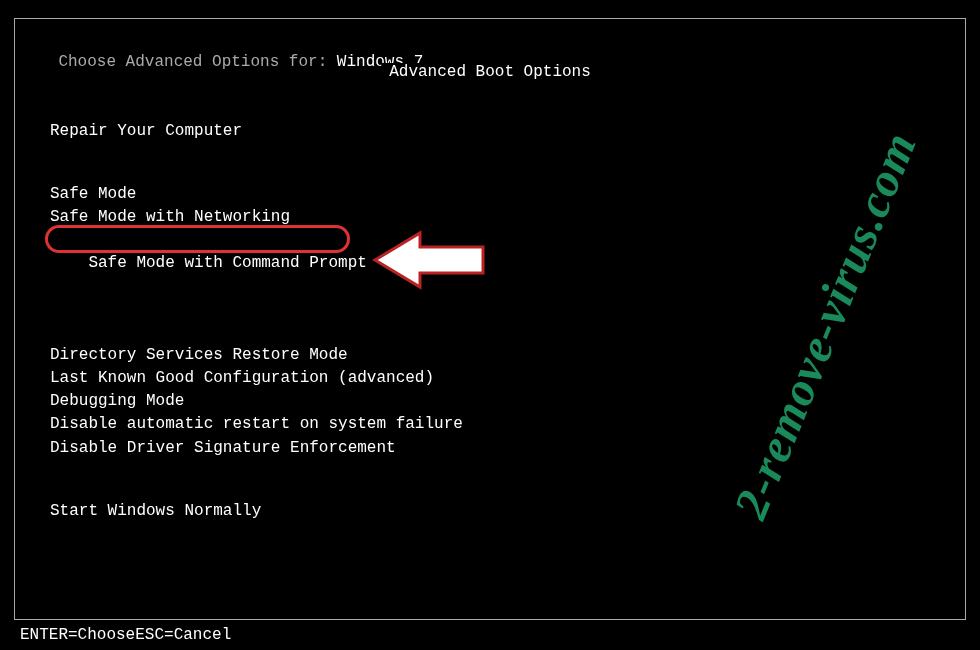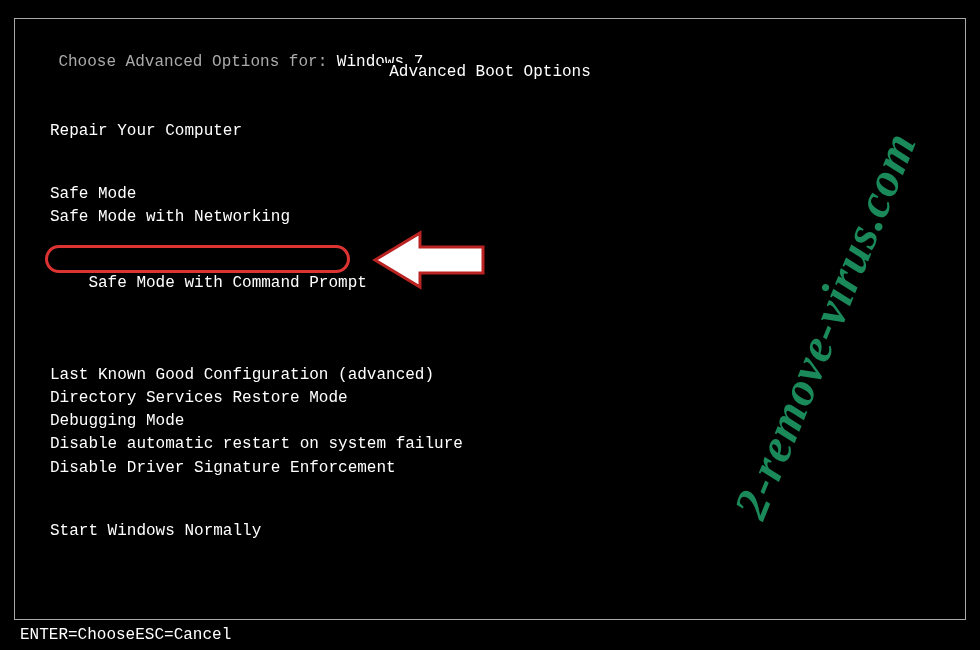--- a/index.html
+++ b/index.html
@@ -39,21 +39,20 @@
       line-height: 1.45;
       white-space: pre;
     }
     .white { color: #fff; }
     .indent1 { padding-left: 30px; }
     .gap { height: 22px; }
     .gap-big { height: 40px; }
     .highlight-row {
       position: relative;
       display: inline-block;
-      margin-top: 20px;
     }
     .circled {
       position: absolute;
       border: 3px solid #d33;
       border-radius: 18px;
       padding: 2px 10px 4px 10px;
       left: 25px;
       top: -4px;
       width: 305px;
       height: 28px;
@@ -109,22 +108,22 @@
 
   <div class="line white indent1">Safe Mode</div>
   <div class="line white indent1">Safe Mode with Networking</div>
   <div class="line white indent1 highlight-row">
     <span>Safe Mode with Command Prompt</span>
     <span class="circled"></span>
   </div>
 
   <div class="gap"></div>
 
+  <div class="line white indent1">Directory Services Restore Mode</div>
   <div class="line white indent1">Last Known Good Configuration (advanced)</div>
-  <div class="line white indent1">Directory Services Restore Mode</div>
   <div class="line white indent1">Debugging Mode</div>
   <div class="line white indent1">Disable automatic restart on system failure</div>
   <div class="line white indent1">Disable Driver Signature Enforcement</div>
 
   <div class="gap-big"></div>
 
   <div class="line white indent1">Start Windows Normally</div>
 
   
 </div>

